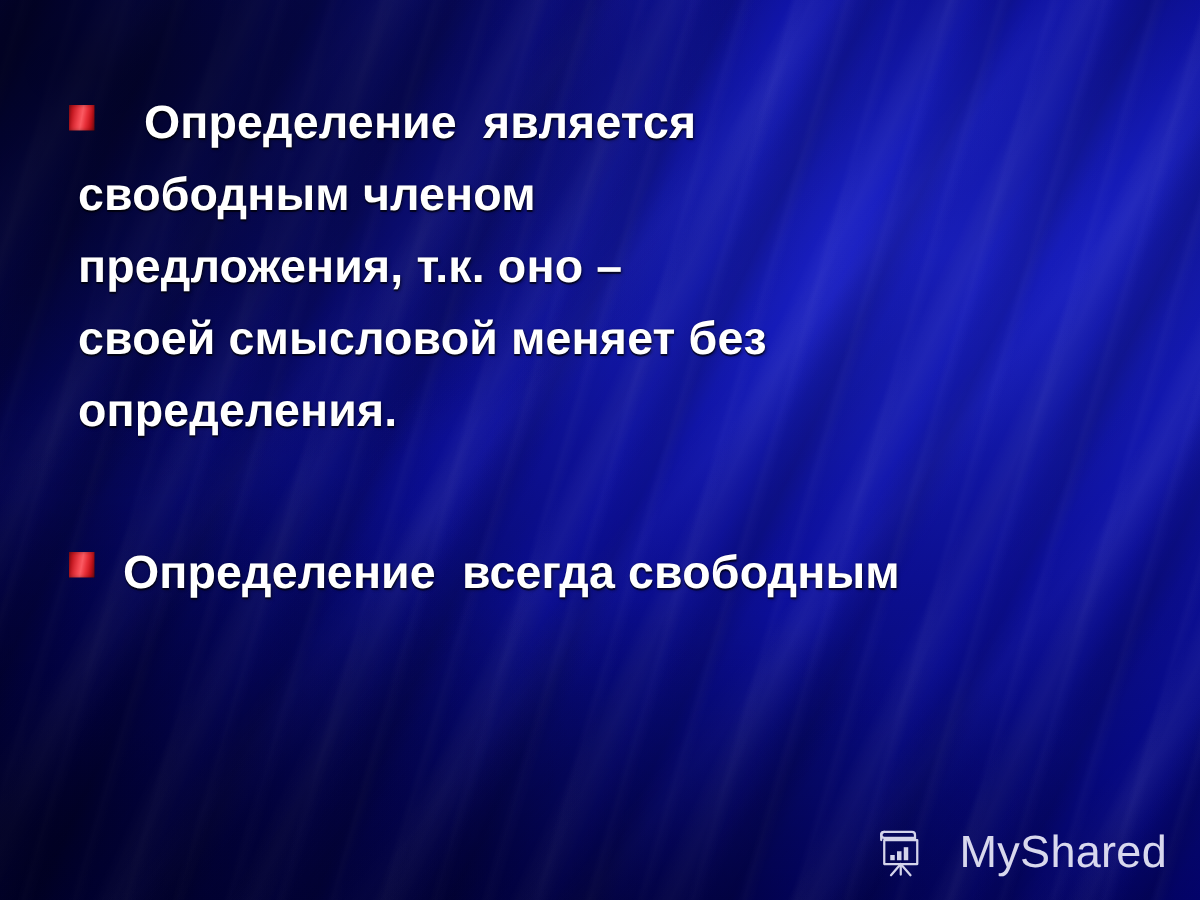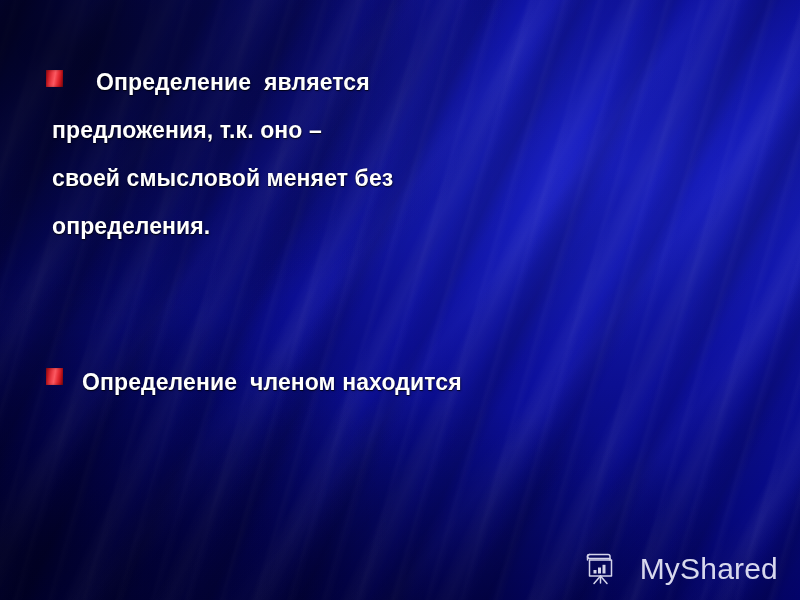--- a/index.html
+++ b/index.html
@@ -100,21 +100,21 @@
       linear-gradient(100deg,
         #8e0d17 0%, #c4161f 14%, #f0434c 38%, #fb5a62 50%,
         #e83039 66%, #c11119 84%, #7d0a12 100%);
     box-shadow:inset 0 0 3px rgba(0,0,0,0.35);
   }
   #block-1 .marker { top:10px; }
 
   .line {
     color:#ffffff;
     font-weight:bold;
-    font-size:23px;
+    font-size:31px;
     line-height:48px;
     letter-spacing:0.1px;
     white-space:pre;
     text-shadow:
       0 1px 0 rgba(0,0,0,0.55),
       1px 1px 2px rgba(0,0,0,0.45),
       0 0 1px rgba(0,0,0,0.30);
   }
   .line.indent { text-indent:14px; }
   .line.hang { margin-left:-30px; }
@@ -149,30 +149,31 @@
   <div class="bg-rays2"></div>
   <div class="bg-rays3"></div>
   <div class="bg-vignette"></div>
 
   <div class="content">
 
     <div class="bullet-block" id="block-0">
       <div class="para">
         <span class="marker"></span>
         <div class="line indent">Определение  является</div>
+        <div class="line hang">свободным членом</div>
         <div class="line hang">предложения, т.к. оно –</div>
         <div class="line hang">своей смысловой меняет без</div>
         <div class="line hang">определения.</div>
       </div>
     </div>
 
     <div class="bullet-block" id="block-1">
       <div class="para">
         <span class="marker"></span>
-        <div class="line">Определение  членом находится</div>
+        <div class="line">Определение  всегда свободным</div>
       </div>
     </div>
 
     <div class="watermark">
       <span>
         <svg class="wm-icon" viewBox="0 0 34 34" fill="none" stroke="#e4e4f6" stroke-width="1.5" stroke-linecap="round" stroke-linejoin="round">
 
           <rect x="5.5" y="8" width="22" height="16"></rect>
 
           <path d="M3.5 8 L3.5 4.5 C3.5 3.4 4.4 2.6 5.6 2.6 L24 2.6 C25.2 2.6 26 3.4 26 4.6 L26 8"></path>

